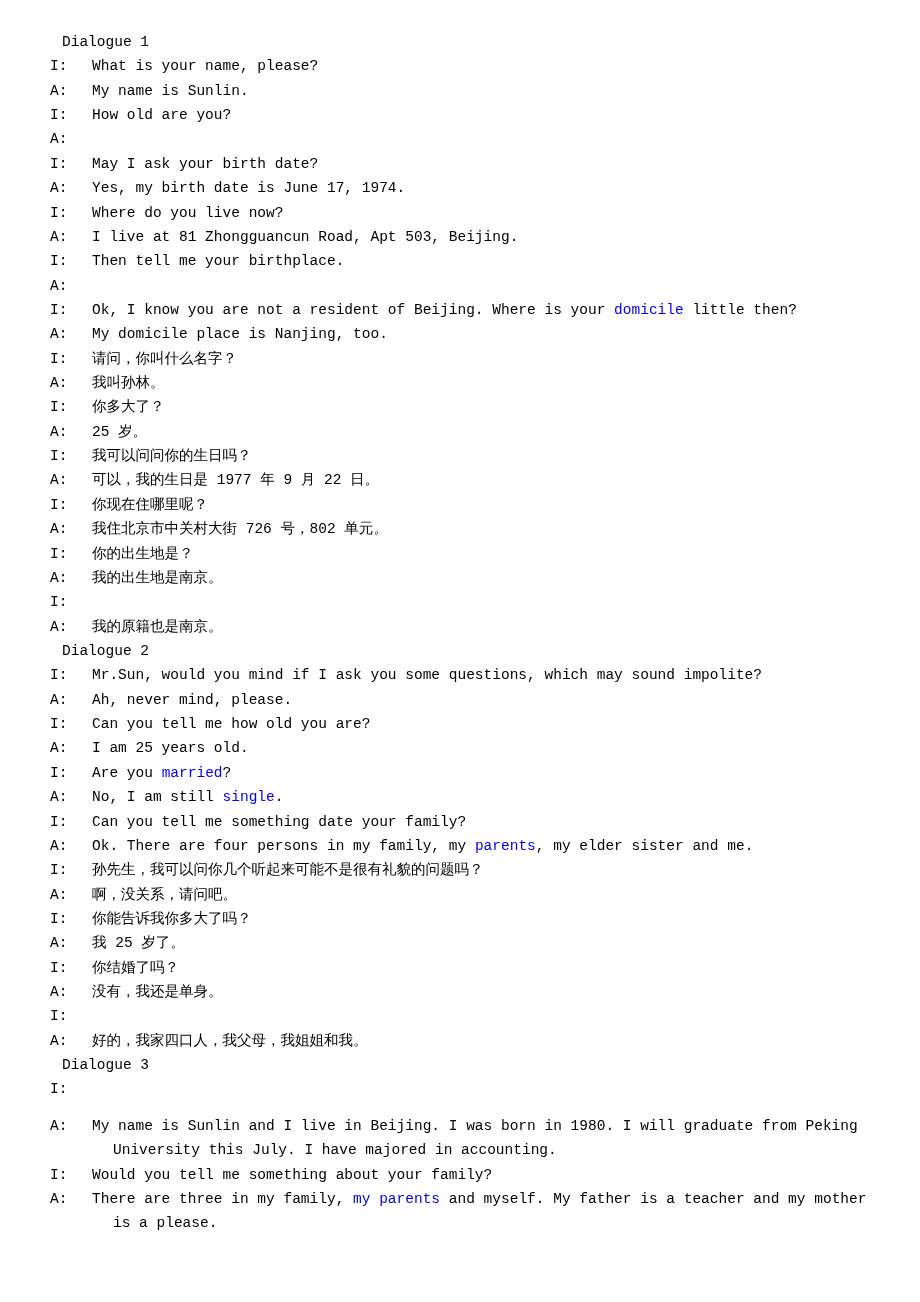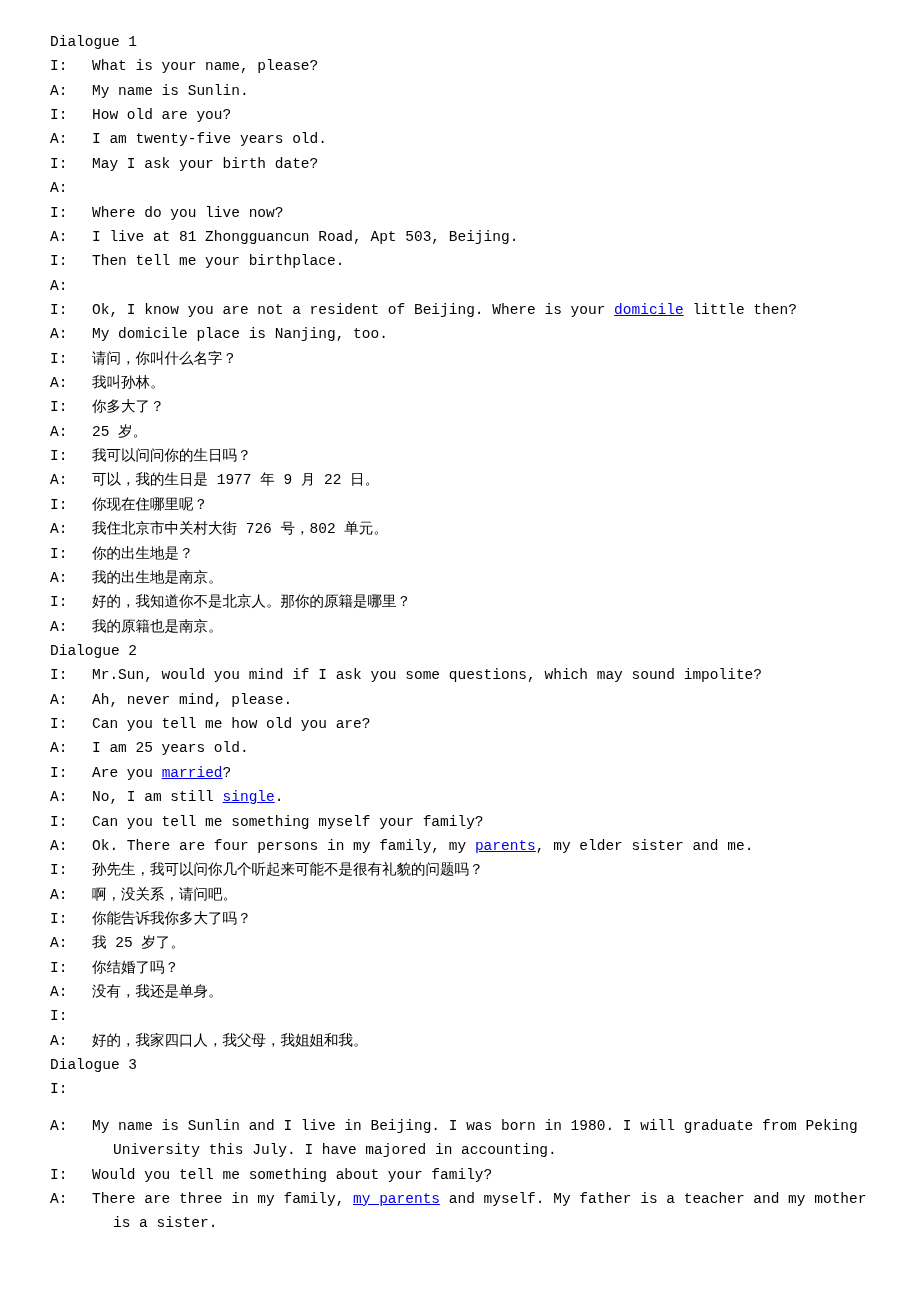--- a/index.html
+++ b/index.html
@@ -15,25 +15,24 @@
   }
   .line {
     display: flex;
     align-items: baseline;
   }
   .speaker {
     min-width: 42px;
     flex-shrink: 0;
   }
   .title {
-    margin-left: 0;
+    margin-left: 12px;
   }
   .link {
     color: #0000ee;
-    text-decoration: underline;
   }
   .cont {
     padding-left: 63px;
   }
   .gap {
     height: 12px;
   }
 </style>
 </head>
 <body>
@@ -46,28 +45,28 @@
 <div class="line">
     <span class="speaker">A:</span>
     <span>My name is Sunlin.</span>
   </div>
 <div class="line">
     <span class="speaker">I:</span>
     <span>How old are you?</span>
   </div>
 <div class="line">
     <span class="speaker">A:</span>
-    <span>I am twenty-five years old.</span>
   </div>
 <div class="line">
     <span class="speaker">I:</span>
     <span>May I ask your birth date?</span>
   </div>
 <div class="line">
     <span class="speaker">A:</span>
+    <span>Yes, my birth date is June 17, 1974.</span>
   </div>
 <div class="line">
     <span class="speaker">I:</span>
     <span>Where do you live now?</span>
   </div>
 <div class="line">
     <span class="speaker">A:</span>
     <span>I live at 81 Zhongguancun Road, Apt 503, Beijing.</span>
   </div>
 <div class="line">
@@ -120,21 +119,20 @@
 <div class="line">
     <span class="speaker">I:</span>
     <span>你的出生地是？</span>
   </div>
 <div class="line">
     <span class="speaker">A:</span>
     <span>我的出生地是南京。</span>
   </div>
 <div class="line">
     <span class="speaker">I:</span>
-    <span>好的，我知道你不是北京人。那你的原籍是哪里？</span>
   </div>
 <div class="line">
     <span class="speaker">A:</span>
     <span>我的原籍也是南京。</span>
   </div>
 
 <div class="title">Dialogue 2</div>
 <div class="line">
     <span class="speaker">I:</span>
     <span>Mr.Sun, would you mind if I ask you some questions, which may sound impolite?</span>
@@ -154,21 +152,21 @@
 <div class="line">
     <span class="speaker">I:</span>
     <span><span>Are you </span><a class="link">married</a><span>?</span></span>
   </div>
 <div class="line">
     <span class="speaker">A:</span>
     <span><span>No, I am still </span><a class="link">single</a><span>.</span></span>
   </div>
 <div class="line">
     <span class="speaker">I:</span>
-    <span>Can you tell me something myself your family?</span>
+    <span>Can you tell me something date your family?</span>
   </div>
 <div class="line">
     <span class="speaker">A:</span>
     <span><span>Ok. There are four persons in my family, my </span><a class="link">parents</a><span>, my elder sister and me.</span></span>
   </div>
 <div class="line">
     <span class="speaker">I:</span>
     <span>孙先生，我可以问你几个听起来可能不是很有礼貌的问题吗？</span>
   </div>
 <div class="line">
@@ -210,13 +208,13 @@
   </div>
 <div class="cont">University this July. I have majored in accounting.</div>
 <div class="line">
     <span class="speaker">I:</span>
     <span>Would you tell me something about your family?</span>
   </div>
 <div class="line">
     <span class="speaker">A:</span>
     <span><span>There are three in my family, </span><a class="link">my parents</a><span> and myself. My father is a teacher and my mother</span></span>
   </div>
-<div class="cont">is a sister.</div>
+<div class="cont">is a please.</div>
 
 </body></html>

